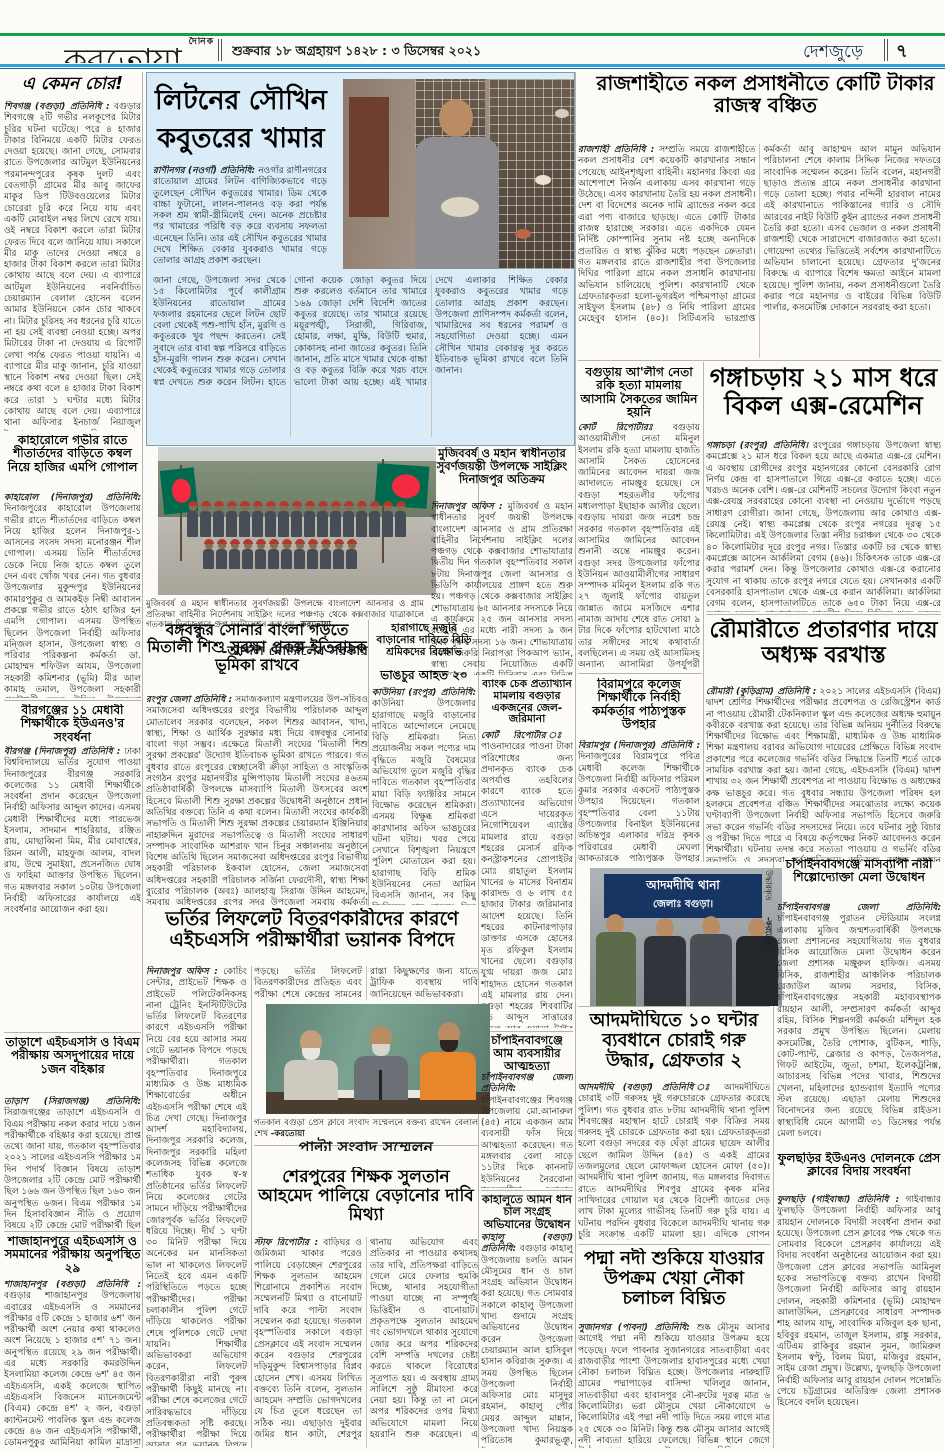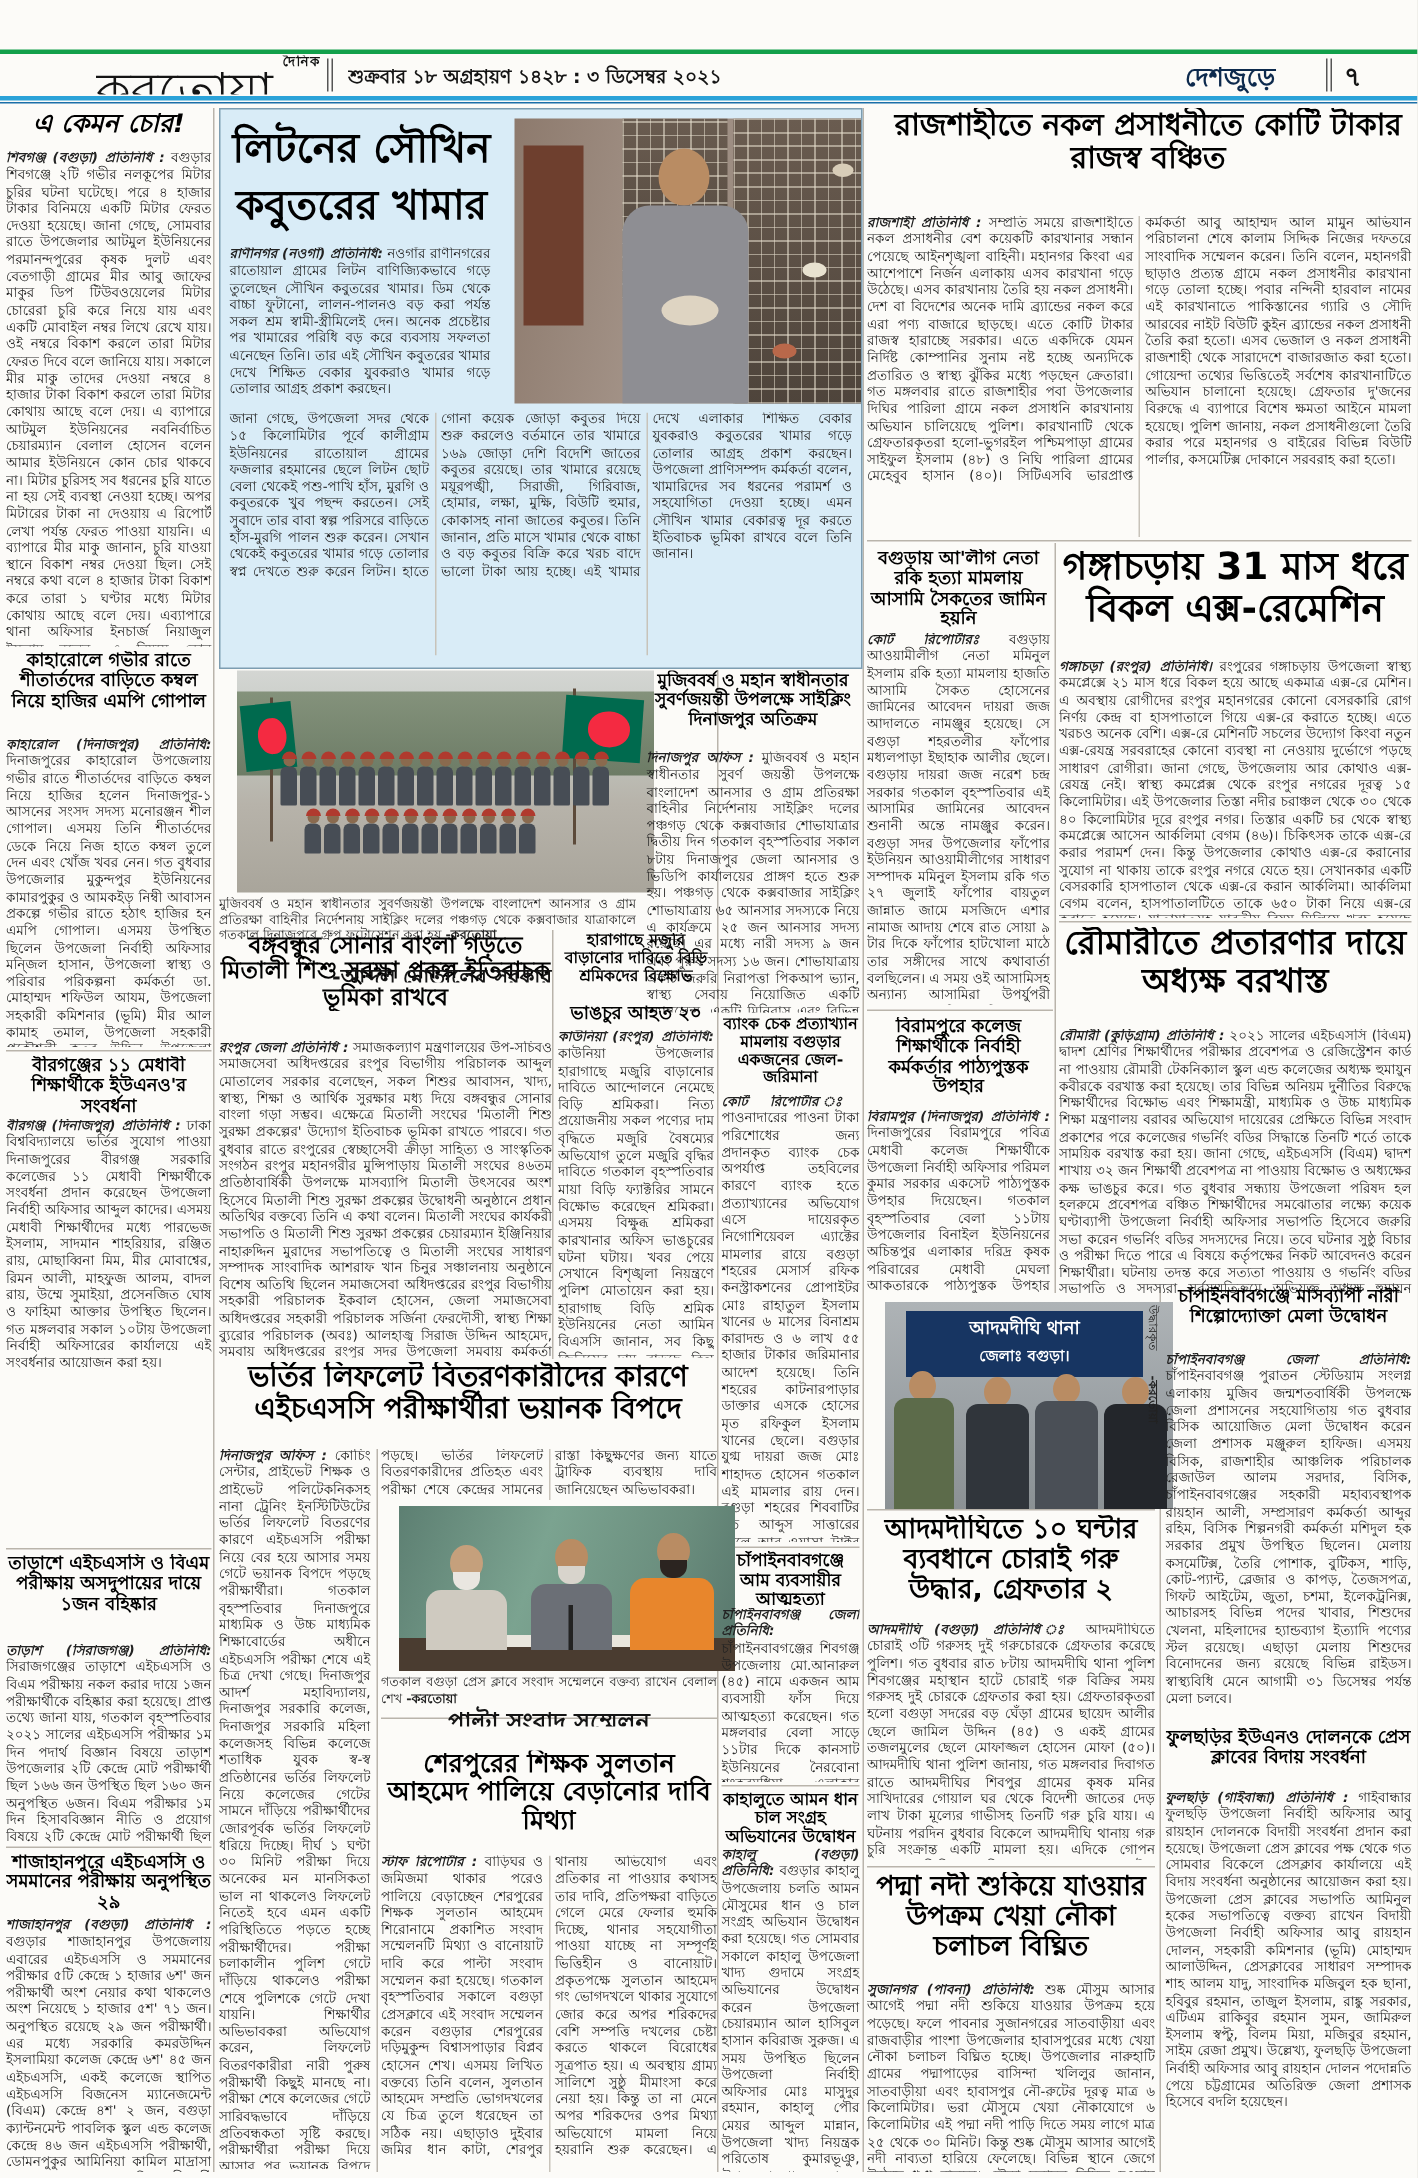--- a/index.html
+++ b/index.html
@@ -44,21 +44,21 @@
 <div id="page">
 
   <div class="abs" style="top:33px;left:0;width:945px;height:3px;background:#13a04b;"></div>
   <div class="abs" style="top:37px;left:0;width:945px;height:26px;">
     <div class="abs" style="left:64px;top:-3px;width:150px;height:30px;">
       <div id="mast-logo-small" style="margin-left:28px;">দৈনিক</div>
       <div id="mast-logo">করতোয়া</div>
     </div>
     <div class="abs vbar" style="left:218px;top:2px;"></div>
     <div class="abs" style="left:232px;top:5px;width:340px;font-size:12.5px;font-weight:bold;">শুক্রবার ১৮ অগ্রহায়ণ ১৪২৮ : ৩ ডিসেম্বর ২০২১</div>
-    <div class="abs" style="left:790px;top:1px;width:86px;font-size:17px;font-weight:bold;color:#0d2a4d;text-align:left;">দেশজুড়ে</div>
+    <div class="abs" style="left:790px;top:1px;width:86px;font-size:17px;font-weight:normal;color:#0d2a4d;text-align:center;">দেশজুড়ে</div>
     <div class="abs vbar" style="left:884px;top:2px;"></div>
     <div class="abs" style="left:896px;top:0px;width:30px;font-size:18px;font-weight:bold;">৭</div>
   </div>
   <div class="abs" style="top:64px;left:0;width:945px;height:3px;background:#2ba2d8;"></div>
   <div class="abs" style="top:68px;left:0;width:945px;height:1px;background:#1b6fa8;"></div>
 
   <div class="rule" style="left:142px;top:72px;width:1px;height:1376px;"></div>
   <div class="rule" style="left:575px;top:72px;width:1px;height:1376px;"></div>
   <div class="rule" style="left:368px;top:620px;width:1px;height:286px;"></div>
   <div class="rule" style="left:478px;top:447px;width:1px;height:1001px;"></div>
@@ -252,21 +252,21 @@
     <span class="byline">রাজশাহী প্রতিনিধি :</span>
     <span>সম্প্রতি সময়ে রাজশাহীতে নকল প্রসাধনীর বেশ কয়েকটি কারখানার সন্ধান পেয়েছে আইনশৃঙ্খলা বাহিনী। মহানগর কিংবা এর আশেপাশে নির্জন এলাকায় এসব কারখানা গড়ে উঠেছে। এসব কারখানায় তৈরি হয় নকল প্রসাধনী। দেশ বা বিদেশের অনেক দামি ব্র্যান্ডের নকল করে এরা পণ্য বাজারে ছাড়ছে। এতে কোটি টাকার রাজস্ব হারাচ্ছে সরকার। এতে একদিকে যেমন নির্দিষ্ট কোম্পানির সুনাম নষ্ট হচ্ছে অন্যদিকে প্রতারিত ও স্বাস্থ্য ঝুঁকির মধ্যে পড়ছেন ক্রেতারা। গত মঙ্গলবার রাতে রাজশাহীর পবা উপজেলার দিঘির পারিলা গ্রামে নকল প্রসাধনি কারখানায় অভিযান চালিয়েছে পুলিশ। কারখানাটি থেকে গ্রেফতারকৃতরা হলো-ভুগরইল পশ্চিমপাড়া গ্রামের সাইফুল ইসলাম (৪৮) ও নিঘি পারিলা গ্রামের মেহেবুব হাসান (৪০)। সিটিএসবি ভারপ্রাপ্ত কর্মকর্তা আবু আহাম্মদ আল মামুন অভিযান পরিচালনা শেষে কালাম সিদ্দিক নিজের দফতরে সাংবাদিক সম্মেলন করেন। তিনি বলেন, মহানগরী ছাড়াও প্রত্যন্ত গ্রামে নকল প্রসাধনীর কারখানা গড়ে তোলা হচ্ছে। পবার নন্দিনী হারবাল নামের এই কারখানাতে পাকিস্তানের গ্যারি ও সৌদি আরবের নাইট বিউটি কুইন ব্র্যান্ডের নকল প্রসাধনী তৈরি করা হতো। এসব ভেজাল ও নকল প্রসাধনী রাজশাহী থেকে সারাদেশে বাজারজাত করা হতো। গোয়েন্দা তথ্যের ভিত্তিতেই সর্বশেষ কারখানাটিতে অভিযান চালানো হয়েছে। গ্রেফতার দু'জনের বিরুদ্ধে এ ব্যাপারে বিশেষ ক্ষমতা আইনে মামলা হয়েছে। পুলিশ জানায়, নকল প্রসাধনীগুলো তৈরি করার পরে মহানগর ও বাইরের বিভিন্ন বিউটি পার্লার, কসমেটিক্স দোকানে সরবরাহ করা হতো।</span>
   </div>
 
   <div class="abs hl" style="top:366px;left:578px;width:122px;height:54px;font-size:12px;">বগুড়ায় আ'লীগ নেতা রকি হত্যা মামলায় আসামি সৈকতের জামিন হয়নি</div>
   <div class="abs body-t" style="top:422px;left:578px;width:122px;height:248px;">
     <span class="byline">কোর্ট রিপোর্টারঃ</span>
     <span>বগুড়ায় আওয়ামীলীগ নেতা মমিনুল ইসলাম রকি হত্যা মামলায় হাজতি আসামি সৈকত হোসেনের জামিনের আবেদন দায়রা জজ আদালতে নামঞ্জুর হয়েছে। সে বগুড়া শহরতলীর ফাঁপোর মধ্যলপাড়া ইছাহাক আলীর ছেলে। বগুড়ায় দায়রা জজ নরেশ চন্দ্র সরকার গতকাল বৃহস্পতিবার এই আসামির জামিনের আবেদন শুনানী অন্তে নামঞ্জুর করেন। বগুড়া সদর উপজেলার ফাঁপোর ইউনিয়ন আওয়ামীলীগের সাধারণ সম্পাদক মমিনুল ইসলাম রকি গত ২৭ জুলাই ফাঁপোর বায়তুল জান্নাত জামে মসজিদে এশার নামাজ আদায় শেষে রাত সোয়া ৯ টার দিকে ফাঁপোর হাটখোলা মাঠে তার সঙ্গীদের সাথে কথাবার্তা বলছিলেন। এ সময় ওই আসামিসহ অন্যান্য আসামিরা উপর্যুপরী ধারালো অস্ত্র দিয়ে কুপিয়ে তাকে হত্যা করে। এ ব্যাপারে নিহত রকির ছোটভাই রকু ইসলাম বাদি হয়ে মামলাটি দায়ের করে। মামলাটি পরিচালনা করেন বাদি রাষ্ট্র পক্ষে পিপি এড. মোঃ আব্দুল মতিন এবং আসামি পক্ষে এড. মোঃ ইয়াছিন আলী।</span>
   </div>
 
-  <div class="abs hl" style="top:364px;left:706px;width:235px;height:72px;font-size:25px;">গঙ্গাচড়ায় 31 মাস ধরে বিকল এক্স-রেমেশিন</div>
+  <div class="abs hl" style="top:364px;left:706px;width:235px;height:72px;font-size:25px;">গঙ্গাচড়ায় ২১ মাস ধরে বিকল এক্স-রেমেশিন</div>
   <div class="abs body-t" style="top:440px;left:706px;width:235px;height:172px;">
     <span class="byline">গঙ্গাচড়া (রংপুর) প্রতিনিধি।</span>
     <span>রংপুরের গঙ্গাচড়ায় উপজেলা স্বাস্থ্য কমপ্লেক্সে ২১ মাস ধরে বিকল হয়ে আছে একমাত্র এক্স-রে মেশিন। এ অবস্থায় রোগীদের রংপুর মহানগরের কোনো বেসরকারি রোগ নির্ণয় কেন্দ্র বা হাসপাতালে গিয়ে এক্স-রে করাতে হচ্ছে। এতে খরচও অনেক বেশি। এক্স-রে মেশিনটি সচলের উদ্যোগ কিংবা নতুন এক্স-রেযন্ত্র সরবরাহের কোনো ব্যবস্থা না নেওয়ায় দুর্ভোগে পড়ছে সাধারণ রোগীরা। জানা গেছে, উপজেলায় আর কোথাও এক্স-রেযন্ত্র নেই। স্বাস্থ্য কমপ্লেক্স থেকে রংপুর নগরের দূরত্ব ১৫ কিলোমিটার। এই উপজেলার তিস্তা নদীর চরাঞ্চল থেকে ৩০ থেকে ৪০ কিলোমিটার দূরে রংপুর নগর। তিস্তার একটি চর থেকে স্বাস্থ্য কমপ্লেক্সে আসেন আর্কলিমা বেগম (৪৬)। চিকিৎসক তাকে এক্স-রে করার পরামর্শ দেন। কিন্তু উপজেলার কোথাও এক্স-রে করানোর সুযোগ না থাকায় তাকে রংপুর নগরে যেতে হয়। সেখানকার একটি বেসরকারি হাসপাতাল থেকে এক্স-রে করান আর্কলিমা। আর্কলিমা বেগম বলেন, হাসপাতালটিতে তাকে ৬৫০ টাকা নিয়ে এক্স-রে করাতে হয়েছে। যাতায়াতসহ যাবতীয় বিষয় মিলিয়ে খরচ হয়েছে ৫০০ টাকা। অথচ উপজেলা স্বাস্থ্য কমপ্লেক্সে এক্স-রেসুবিধা থাকলে তাকে ২০০ টাকার বেশি খরচ করতে হতো না। বিকল যন্ত্রের বিষয়ে গঙ্গাচড়া উপজেলা স্বাস্থ্য ও পরিবার পরিকল্পনা কর্মকর্তা আসিফ ফেরদৌস জানান, ৫০ শয্যার এই হাসপাতালের একমাত্র এক্স-রে যন্ত্রটি ২০২০ সালের ৪ মার্চ বিকল হয়ে পড়ে। এরপর থেকে ঊর্ধ্বতন কর্তৃপক্ষের কাছে কয়েকবার চিঠি দেওয়া হয়েছে। কিন্তু কাজ হয়নি।</span>
   </div>
 
   <div class="abs hl" style="top:618px;left:706px;width:235px;height:64px;font-size:22px;">রৌমারীতে প্রতারণার দায়ে অধ্যক্ষ বরখাস্ত</div>
   <div class="abs body-t" style="top:686px;left:706px;width:235px;height:176px;">
     <span class="byline">রৌমারী (কুড়িগ্রাম) প্রতিনিধি :</span>
     <span>২০২১ সালের এইচএসসি (বিএম) দ্বাদশ শ্রেণির শিক্ষার্থীদের পরীক্ষার প্রবেশপত্র ও রেজিস্ট্রেশন কার্ড না পাওয়ায় রৌমারী টেকনিক্যাল স্কুল এন্ড কলেজের অধ্যক্ষ হুমায়ুন কবীরকে বরখাস্ত করা হয়েছে। তার বিভিন্ন অনিয়ম দুর্নীতির বিরুদ্ধে শিক্ষার্থীদের বিক্ষোভ এবং শিক্ষামন্ত্রী, মাধ্যমিক ও উচ্চ মাধ্যমিক শিক্ষা মন্ত্রণালয় বরাবর অভিযোগ দায়েরের প্রেক্ষিতে বিভিন্ন সংবাদ প্রকাশের পরে কলেজের গভর্নিং বডির সিদ্ধান্তে তিনটি শর্তে তাকে সাময়িক বরখাস্ত করা হয়। জানা গেছে, এইচএসসি (বিএম) দ্বাদশ শাখায় ৩২ জন শিক্ষার্থী প্রবেশপত্র না পাওয়ায় বিক্ষোভ ও অধ্যক্ষের কক্ষ ভাঙচুর করে। গত বুধবার সন্ধ্যায় উপজেলা পরিষদ হল হলরুমে প্রবেশপত্র বঞ্চিত শিক্ষার্থীদের সমঝোতার লক্ষ্যে কয়েক ঘণ্টাব্যাপী উপজেলা নির্বাহী অফিসার সভাপতি হিসেবে জরুরি সভা করেন গভর্নিং বডির সদস্যদের নিয়ে। তবে ঘটনার সুষ্ঠু বিচার ও পরীক্ষা দিতে পারে এ বিষয়ে কর্তৃপক্ষের নিকট আবেদনও করেন শিক্ষার্থীরা। ঘটনায় তদন্ত করে সত্যতা পাওয়ায় ও গভর্নিং বডির সভাপতি ও সদস্যরা সর্বসম্মতিক্রমে অভিযুক্ত অধ্যক্ষ হুমায়ুন কবীরকে সাময়িক বরখাস্তসহ ৭ দিনের মধ্যে শোকজের জবাব ও কেন্দ্র সচিব থেকে অব্যাহতি প্রদান করা হয়। পর্যায়ক্রমে তার বিরুদ্ধে আনিত বিভিন্ন অনিয়ম দুর্নীতির অভিযোগের তদন্ত পূর্বক ব্যবস্থা নেয়া হবে। গভর্নিং বডির সভাপতি ও উপজেলা নির্বাহী অফিসার আল ইমরান জানান, প্রবেশপত্র না পাওয়া শিক্ষার্থীরা এবারের দ্বিতীয় বর্ষে পরীক্ষায় অংশগ্রহণ করার সুযোগ নেই। তবে প্রথম বর্ষ পরীক্ষা দিতে পারবেন শিক্ষার্থীরা।</span>
   </div>

